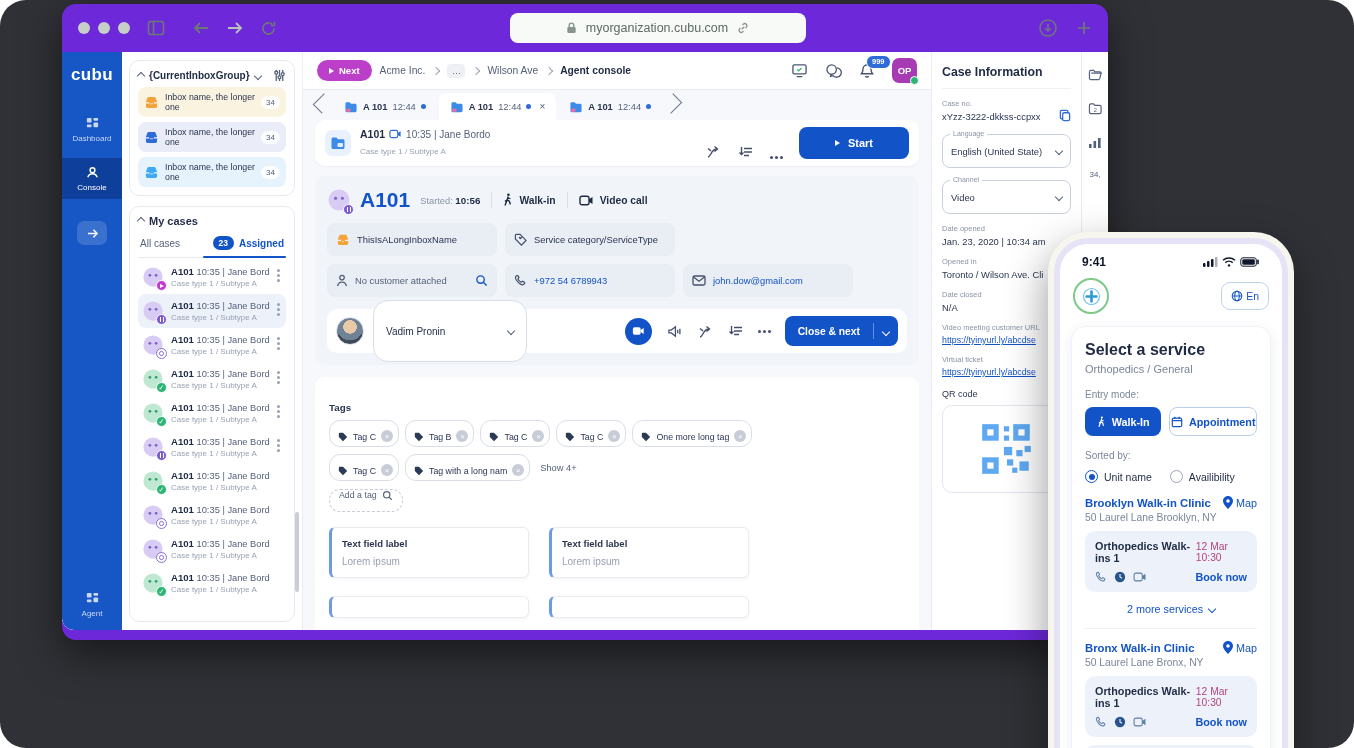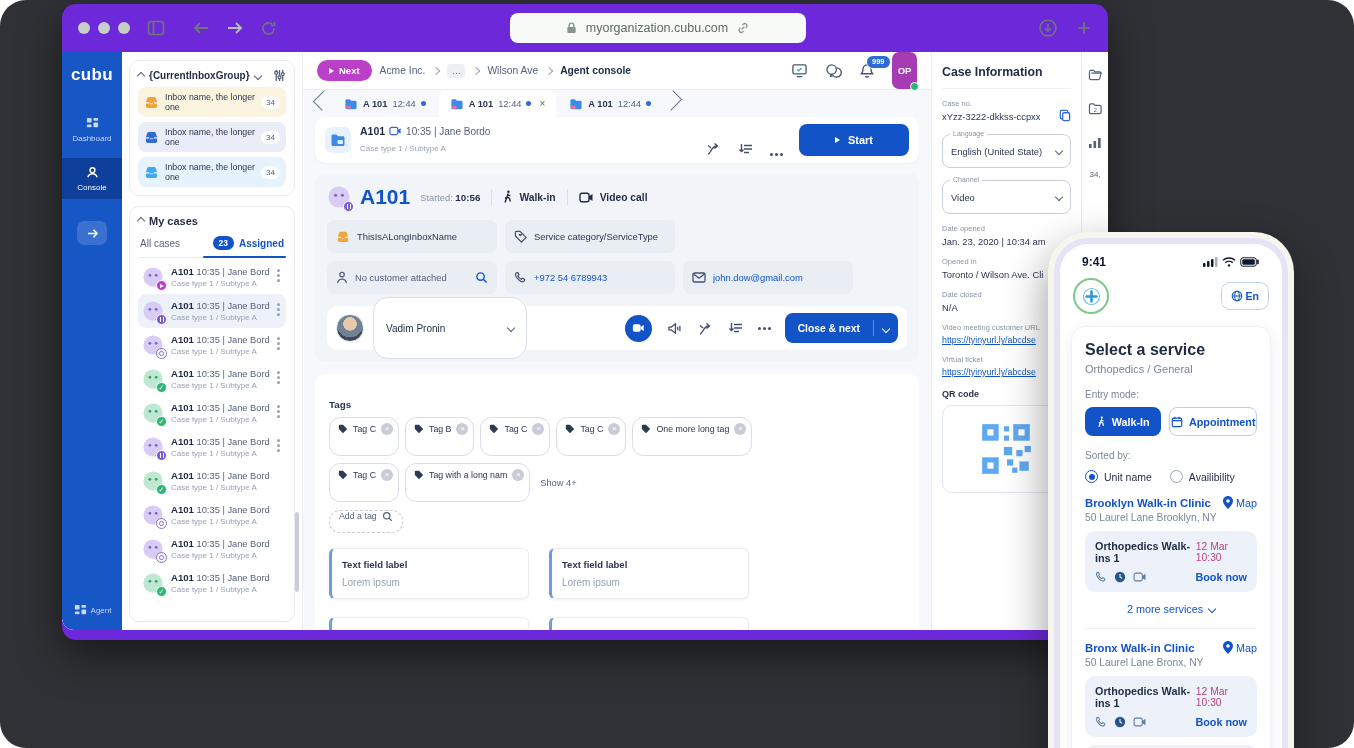--- a/index.html
+++ b/index.html
@@ -19,21 +19,21 @@
   .sp{flex:1}
 
   .app{position:absolute;left:0;top:48px;right:0;height:578px;display:flex;background:#fff;border-radius:0 0 12px 12px;overflow:hidden}
 
   
   .rail{width:60px;background:#1656C5;color:#fff;display:flex;flex-direction:column;align-items:center;flex:none;border-bottom-left-radius:12px}
   .logo{margin-top:13px;font-weight:bold;font-size:17px;letter-spacing:.3px}
   .rail-item{margin-top:24px;display:flex;flex-direction:column;align-items:center;gap:3px;color:#C9D8F5;font-size:8px;width:100%;padding:7px 0}
   .rail-item.active{background:#0E3F9A;color:#fff;margin-top:8px}
   .rail-arrow{margin-top:22px;width:30px;height:24px;border-radius:7px;background:rgba(255,255,255,.16);display:flex;align-items:center;justify-content:center;color:#fff;font-size:11px}
-  .rail-bottom{margin-top:auto;margin-bottom:12px;display:flex;flex-direction:row;align-items:center;gap:3px;color:#C9D8F5;font-size:8px}
+  .rail-bottom{margin-top:auto;margin-bottom:12px;display:flex;flex-direction:column;align-items:center;gap:3px;color:#C9D8F5;font-size:8px}
 
   
   .listpanel{width:181px;border-right:1px solid #ECEEF3;padding:8px 7px;display:flex;flex-direction:column;flex:none;position:relative;background:#fff;box-sizing:border-box}
   .card{border:1px solid #E8EAF0;border-radius:10px;padding:8px;background:#fff}
   .grouphead{display:flex;align-items:center;gap:5px;font-size:10px;font-weight:bold;color:#1F2A44}
   .chev{width:5px;height:5px;border-right:1.4px solid currentColor;border-bottom:1.4px solid currentColor;display:inline-block;flex:none}
   .chev.up{transform:rotate(-135deg)} .chev.down{transform:rotate(45deg)}
   .chev.left{transform:rotate(135deg)} .chev.right{transform:rotate(-45deg)}
   .inbox-row{height:30px;border-radius:8px;display:flex;align-items:center;gap:6px;padding:0 6px;margin-top:5px;font-size:8.8px;color:#2A3550}
   .inbox-row.warm{background:#FAF3E0}.inbox-row.warm .tray{color:#F2A33C}
@@ -74,21 +74,21 @@
   .mainhead{height:37px;display:flex;align-items:center;padding:0 14px;gap:8px;background:#fff}
   .next-btn{background:#BB3FC8;color:#fff;font-size:9.5px;font-weight:bold;height:21px;padding:0 12px;border-radius:12px;display:flex;align-items:center;gap:5px;flex:none}
   .tri{width:0;height:0;border-left:5px solid currentColor;border-top:3.5px solid transparent;border-bottom:3.5px solid transparent;display:inline-block}
   .crumb{font-size:10.3px;color:#55617A;white-space:nowrap}
   .crumb.current{font-weight:bold;color:#1F2A44}
   .crumb-sep{color:#9AA3B5}
   .crumb-more{width:18px;height:14px;background:#EEF0F5;border-radius:4px;font-size:9px;color:#55617A;display:flex;align-items:center;justify-content:center}
   .head-icons{margin-left:auto;display:flex;align-items:center;gap:17px;color:#4A5670}
   .bell-wrap{position:relative}
   .bell-badge{position:absolute;top:-8px;left:7px;background:#2E6BD6;color:#fff;font-size:7.5px;font-weight:bold;padding:1.5px 5px;border-radius:8px;border:1.5px solid #fff}
-  .avatar-op{width:25px;height:37px;border-radius:7px;background:#A73BB4;color:#fff;font-size:9.5px;font-weight:bold;display:flex;align-items:center;justify-content:center;position:relative}
+  .avatar-op{width:25px;height:25px;border-radius:7px;background:#A73BB4;color:#fff;font-size:9.5px;font-weight:bold;display:flex;align-items:center;justify-content:center;position:relative}
   .online-dot{position:absolute;right:-2px;bottom:-2px;width:7px;height:7px;background:#2BB673;border-radius:50%;border:1.5px solid #fff}
 
   .content{flex:1;background:#F7F8FB;border-top:1px solid #E9EBF0;padding:0 12px;overflow:hidden;display:flex;flex-direction:column}
   .tabstrip{display:flex;align-items:flex-end;height:31px;gap:2px;color:#6B7590}
   .tabnav{padding:0 5px 7px;font-size:10px}
   .tab{height:27px;display:flex;align-items:center;gap:5px;padding:0 11px;font-size:9.3px;color:#55617A;border-radius:8px 8px 0 0}
   .tab b{color:#2A3550}
   .tab.active{background:#fff}
   .tab-dot{width:5px;height:5px;border-radius:50%;background:#2E6BD6;flex:none}
   .tab-close{font-size:10px;color:#55617A;margin-left:3px}
@@ -126,58 +126,58 @@
   .cn-div{width:1px;height:16px;background:rgba(255,255,255,.35)}
   .cn-caret{padding:0 9px;color:#fff}
 
   .case-record{margin-top:12px;background:#fff;border-radius:10px 10px 0 0;padding:12px 14px;flex:1}
   .cr-head{display:flex;align-items:center;border-bottom:1px solid #EEF0F4;padding-bottom:9px}
   .cr-title{font-size:13.5px;font-weight:bold;color:#1F2A44}
   .cr-actions{margin-left:auto;display:flex;align-items:center;gap:15px;color:#55617A}
   .save-btn{border:1px solid #AFC8EC;border-radius:6px;height:25px;padding:0 13px;color:#1353C8;font-weight:bold;font-size:10.5px;background:#fff;display:flex;align-items:center}
   .tags-label{margin-top:13px;font-size:9.8px;font-weight:bold;color:#2A3550}
   .tag-row{display:flex;gap:6px;margin-top:7px;align-items:center;flex-wrap:nowrap}
-  .tag{height:21px;border:1px solid #DADEE8;border-radius:11px;display:flex;align-items:center;gap:5px;padding:0 5px 16px 8px;font-size:8.8px;color:#2A3550;background:#fff;flex:none}
+  .tag{height:21px;border:1px solid #DADEE8;border-radius:11px;display:flex;align-items:flex-end;gap:5px;padding:0 5px 4px 8px;font-size:8.8px;color:#2A3550;background:#fff;flex:none}
   .tag-x{width:12px;height:12px;border-radius:50%;background:#C7CCD7;color:#fff;font-size:8px;display:flex;align-items:center;justify-content:center}
   .show-more{font-size:9.3px;color:#55617A;margin-left:4px}
   .add-tag{height:21px;border:1px dashed #C7CCD7;border-radius:11px;padding:0 9px;font-size:8.8px;color:#55617A;display:flex;align-items:flex-start;gap:5px;margin-top:8px;width:max-content}
   .fields{display:grid;grid-template-columns:200px 200px;gap:18px 20px;margin-top:15px}
   .field-card{border:1px solid #E9EBF1;border-left:3px solid #6E9BE0;border-radius:6px;padding:10px;box-shadow:0 1px 3px rgba(30,50,90,.06);background:#fff}
   .f-label{font-size:9.5px;font-weight:bold;color:#2A3550}
   .f-value{font-size:10px;color:#98A1B3;margin-top:7px}
 
   
   .infopanel{width:150px;border-left:1px solid #E9EBF0;background:#fff;padding:13px 10px;box-sizing:border-box;flex:none;overflow:hidden}
   .info-title{font-size:12.3px;font-weight:bold;color:#1F2A44;padding-bottom:9px;border-bottom:1px solid #EEF0F4}
   .info-item{margin-top:10px}
   .i-label{font-size:7.5px;color:#8A94A6}
   .i-value{font-size:9.4px;color:#2A3550;margin-top:3px;white-space:nowrap;overflow:hidden}
   .copy-row{display:flex;align-items:center;gap:4px}
   .copy-row .i-value{flex:1}
   .select-box{margin-top:12px;position:relative;border:1px solid #C9CFDB;border-radius:8px;height:32px;display:flex;align-items:center;padding:0 8px;font-size:9.4px;color:#2A3550;gap:4px}
   .select-box .flabel{position:absolute;top:-5px;left:7px;background:#fff;padding:0 3px;font-size:7px;color:#8A94A6;white-space:nowrap}
   .select-box .val{flex:1;white-space:nowrap;overflow:hidden}
   .i-link{font-size:8.8px;color:#1353C8;text-decoration:underline;display:block;margin-top:3px;white-space:nowrap;overflow:hidden}
-  .qr-label{font-size:9px;font-weight:bold;color:#2A3550;margin-top:12px}
+  .qr-label{font-size:9px;font-weight:normal;color:#2A3550;margin-top:12px}
   .qr-box{margin-top:6px;border:1px solid #E2E6EE;border-radius:10px;height:86px;display:flex;align-items:center;justify-content:center;background:#fff}
 
   
   .iconrail{width:27px;border-left:1px solid #E9EBF0;background:#fff;display:flex;flex-direction:column;align-items:center;padding-top:16px;gap:21px;color:#55617A;flex:none;box-sizing:border-box}
   .rail-count{font-size:8px;color:#55617A}
 
   
   .phone{position:absolute;left:1048px;top:232px;width:246px;height:560px;border-radius:40px;background:#F6F6EE;box-shadow:0 18px 44px rgba(0,0,0,.42);padding:6px;box-sizing:border-box;z-index:5}
   .bezel{background:#E7E3F7;border-radius:34px;height:100%;padding:6px;box-sizing:border-box}
   .screen{background:#fff;border-radius:28px;height:100%;overflow:hidden;position:relative;box-sizing:border-box}
   .statusbar{display:flex;align-items:center;justify-content:space-between;padding:11px 22px 0}
   .stime{font-size:12px;font-weight:bold;color:#0F172A}
   .sticons{display:flex;align-items:center;gap:4px;color:#0F172A}
   .logo-row{display:flex;align-items:center;justify-content:space-between;padding:9px 13px 0}
   .applogo{width:36px;height:36px;border-radius:50%;border:2.5px solid #7CC98A;display:flex;align-items:center;justify-content:center;background:#fff;box-sizing:border-box}
-  .en-btn{height:26px;border:1.5px solid #BFD3EF;border-radius:9px;display:flex;align-items:center;gap:3px;padding:0 9px;color:#1353C8;font-weight:bold;font-size:10.5px;background:#fff}
+  .en-btn{height:26px;border:1.5px solid #BFD3EF;border-radius:9px;display:flex;align-items:center;gap:3px;padding:0 9px;color:#1353C8;font-weight:normal;font-size:10.5px;background:#fff}
   .pcard{margin:12px 11px 0;background:#fff;border-radius:14px;border:1px solid #F0F2F7;box-shadow:0 4px 14px rgba(30,50,90,.09);padding:14px 13px 10px}
   .p-title{font-size:16px;font-weight:bold;color:#1F2A44}
   .p-sub{font-size:11px;color:#7A8699;margin-top:4px}
   .p-label{font-size:10px;color:#7A8699;margin-top:14px}
   .entry-btns{display:flex;gap:8px;margin-top:7px}
   .walkin-btn{flex:1;height:29px;background:#1353C8;border-radius:8px;color:#fff;font-size:10.8px;font-weight:bold;display:flex;align-items:center;justify-content:center;gap:6px}
   .appt-btn{flex:1.12;height:29px;border:1.5px solid #B9CFEA;border-radius:8px;color:#1353C8;font-size:10.8px;font-weight:bold;display:flex;align-items:center;justify-content:center;gap:6px;background:#fff;box-sizing:border-box}
   .radios{display:flex;gap:18px;margin-top:9px;font-size:10.5px;color:#1F2A44;align-items:center}
   .radio-opt{display:flex;align-items:center;gap:6px}
   .radio{width:13px;height:13px;border-radius:50%;border:1.5px solid #1353C8;display:inline-flex;align-items:center;justify-content:center;box-sizing:border-box}

